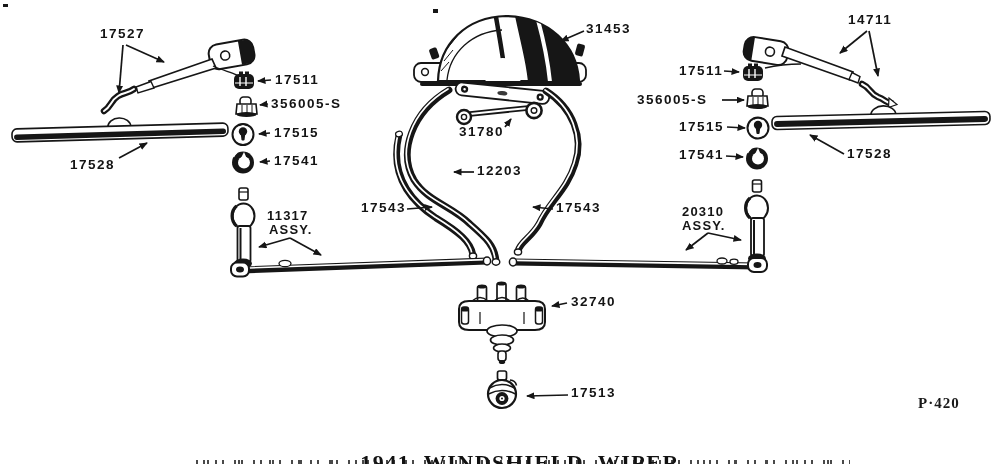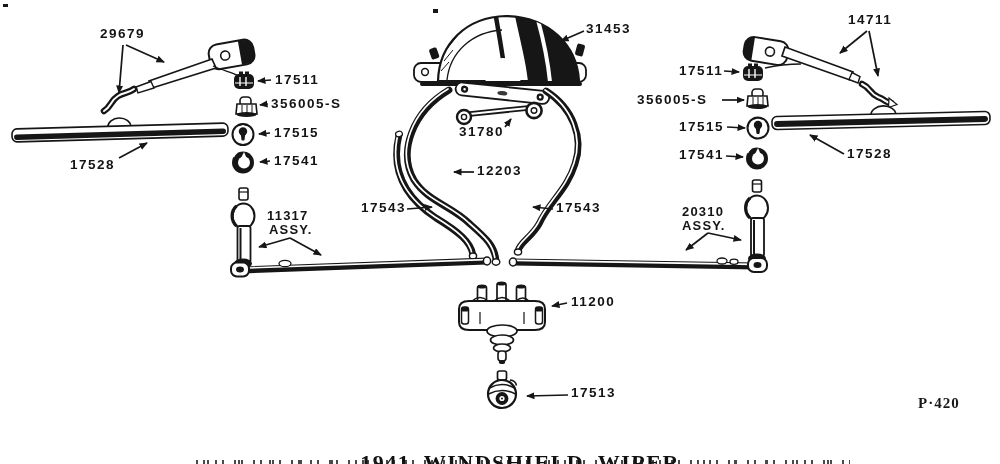--- a/index.html
+++ b/index.html
@@ -277,21 +277,21 @@
       <path marker-end="url(#ah)" d="M553,209 L533,207"></path>
       <path marker-end="url(#ah)" d="M290,238 L259,247"></path>
       <path marker-end="url(#ah)" d="M290,238 L321,255"></path>
       <path marker-end="url(#ah)" d="M708,233 L686,250"></path>
       <path marker-end="url(#ah)" d="M708,233 L741,240"></path>
       <path marker-end="url(#ah)" d="M567,303 L552,306"></path>
       <path marker-end="url(#ah)" d="M568,395 L527,396"></path>
     </g>
   </svg>
 
-  <div class="callout" style="left:100px;top:27px">29679</div>
+  <div class="callout" style="left:100px;top:27px">17527</div>
   <div class="callout" style="left:586px;top:22px">31453</div>
   <div class="callout" style="left:848px;top:13px">14711</div>
 
   <div class="callout" style="left:275px;top:73px">17511</div>
   <div class="callout" style="left:271px;top:97px">356005-S</div>
   <div class="callout" style="left:274px;top:126px">17515</div>
   <div class="callout" style="left:274px;top:154px">17541</div>
   <div class="callout" style="left:70px;top:158px">17528</div>
 
   <div class="callout" style="left:679px;top:64px">17511</div>
@@ -303,20 +303,20 @@
   <div class="callout" style="left:459px;top:125px">31780</div>
   <div class="callout" style="left:477px;top:164px">12203</div>
   <div class="callout" style="left:361px;top:201px">17543</div>
   <div class="callout" style="left:556px;top:201px">17543</div>
 
   <div class="callout sm" style="left:267px;top:209px">11317</div>
   <div class="callout sm" style="left:269px;top:223px">ASSY.</div>
   <div class="callout sm" style="left:682px;top:205px">20310</div>
   <div class="callout sm" style="left:682px;top:219px">ASSY.</div>
 
-  <div class="callout" style="left:571px;top:295px">11200</div>
+  <div class="callout" style="left:571px;top:295px">32740</div>
   <div class="callout" style="left:571px;top:386px">17513</div>
 
   <div class="plate">P·420</div>
   <div class="title">1941 WINDSHIELD WIPER</div>
   <div class="cutoff"></div>
   <div class="speck" style="left:3px;top:4px;width:5px;height:3px"></div>
 </div>
 
 </body></html>

